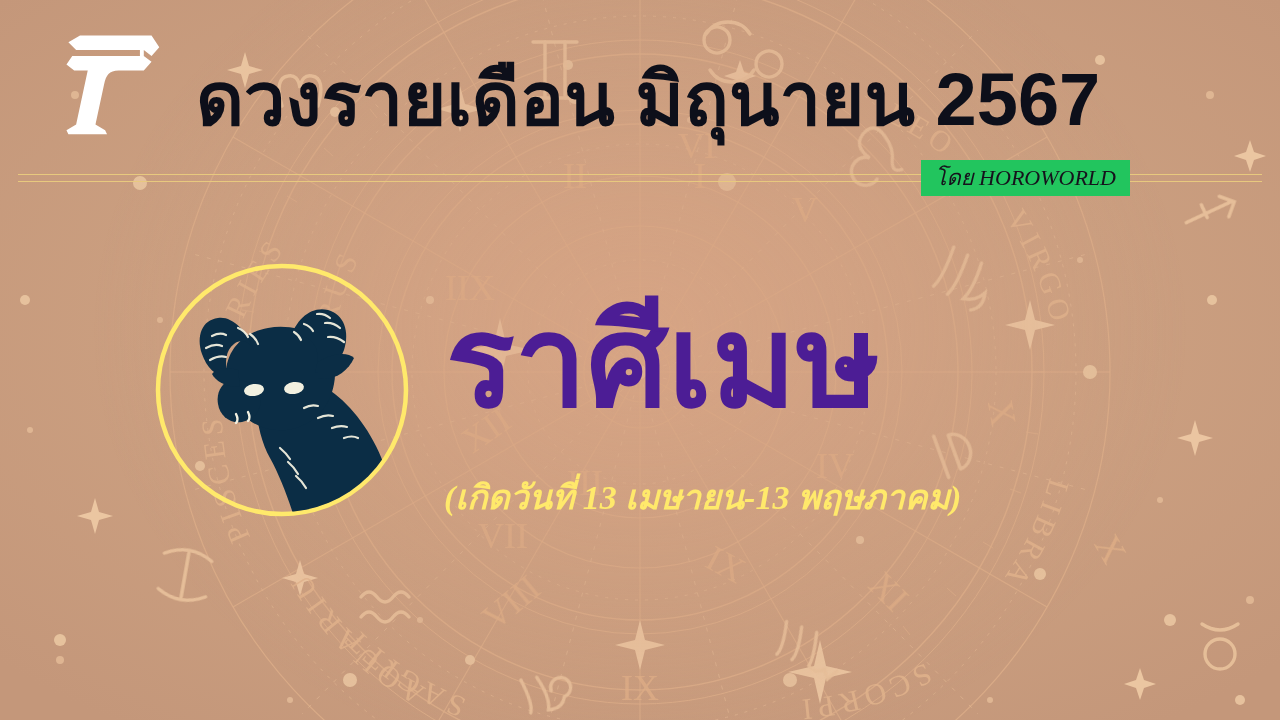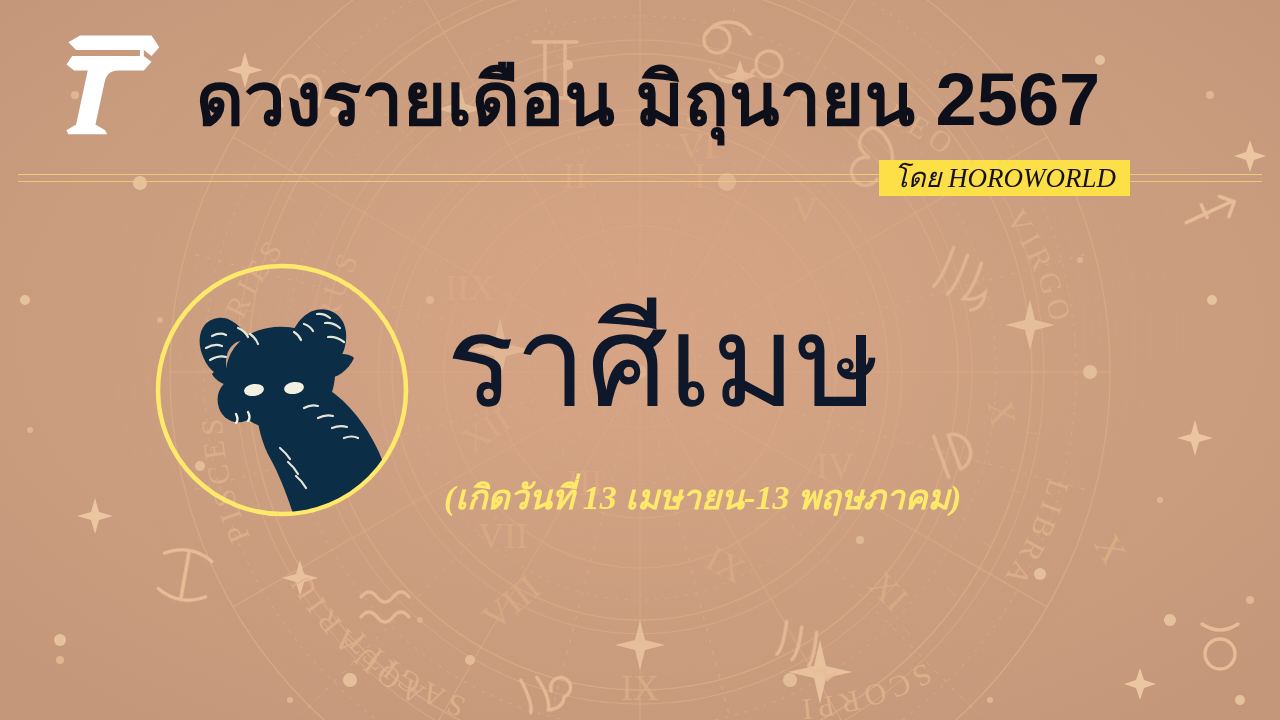--- a/index.html
+++ b/index.html
@@ -79,24 +79,24 @@
     height: 1px;
     background: #e8c97e;
   }
   .rule.r1 { top: 14px; }
   .rule.r2 { top: 21px; }
   #byline {
     position: absolute;
     right: 150px;
     top: 0px;
     padding: 0 14px;
-    background: #fde047;
+    background: #22c55e;
     font-family: "Liberation Serif", serif;
     font-style: italic;
-    font-size: 27px;
+    font-size: 22px;
     line-height: 36px;
     color: #16121c;
     white-space: nowrap;
   }
 
   
   #sign-emblem {
     position: absolute;
     left: 154px;
     top: 262px;
@@ -105,22 +105,22 @@
   }
 
   
   #sign-name {
     position: absolute;
     left: 446px;
     top: 288px;
     width: 700px;
     font-size: 128px;
     line-height: 148px;
-    font-weight: normal;
-    color: #0f172a;
+    font-weight: bold;
+    color: #4c1d95;
     white-space: nowrap;
   }
   #sign-dates {
     position: absolute;
     left: 444px;
     top: 470px;
     width: 760px;
     font-family: "Liberation Serif", serif;
     font-style: italic;
     font-weight: bold;

